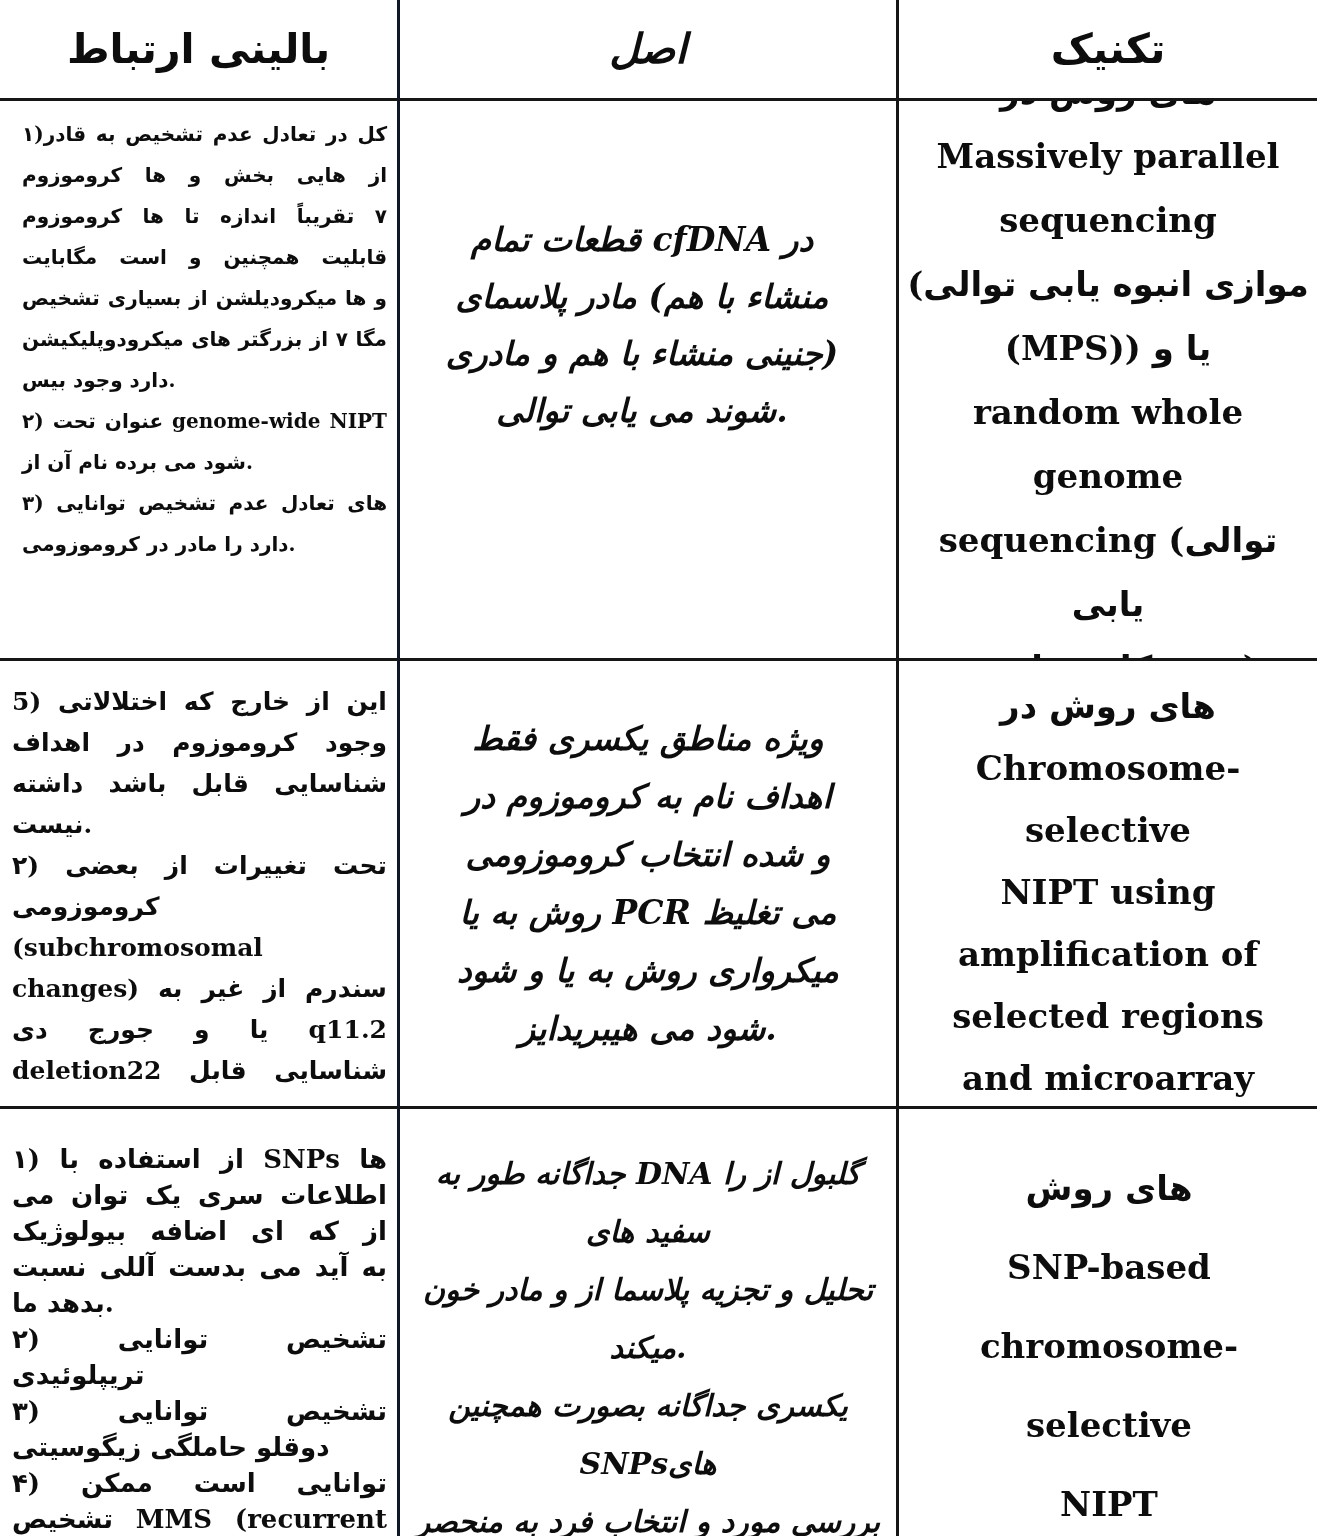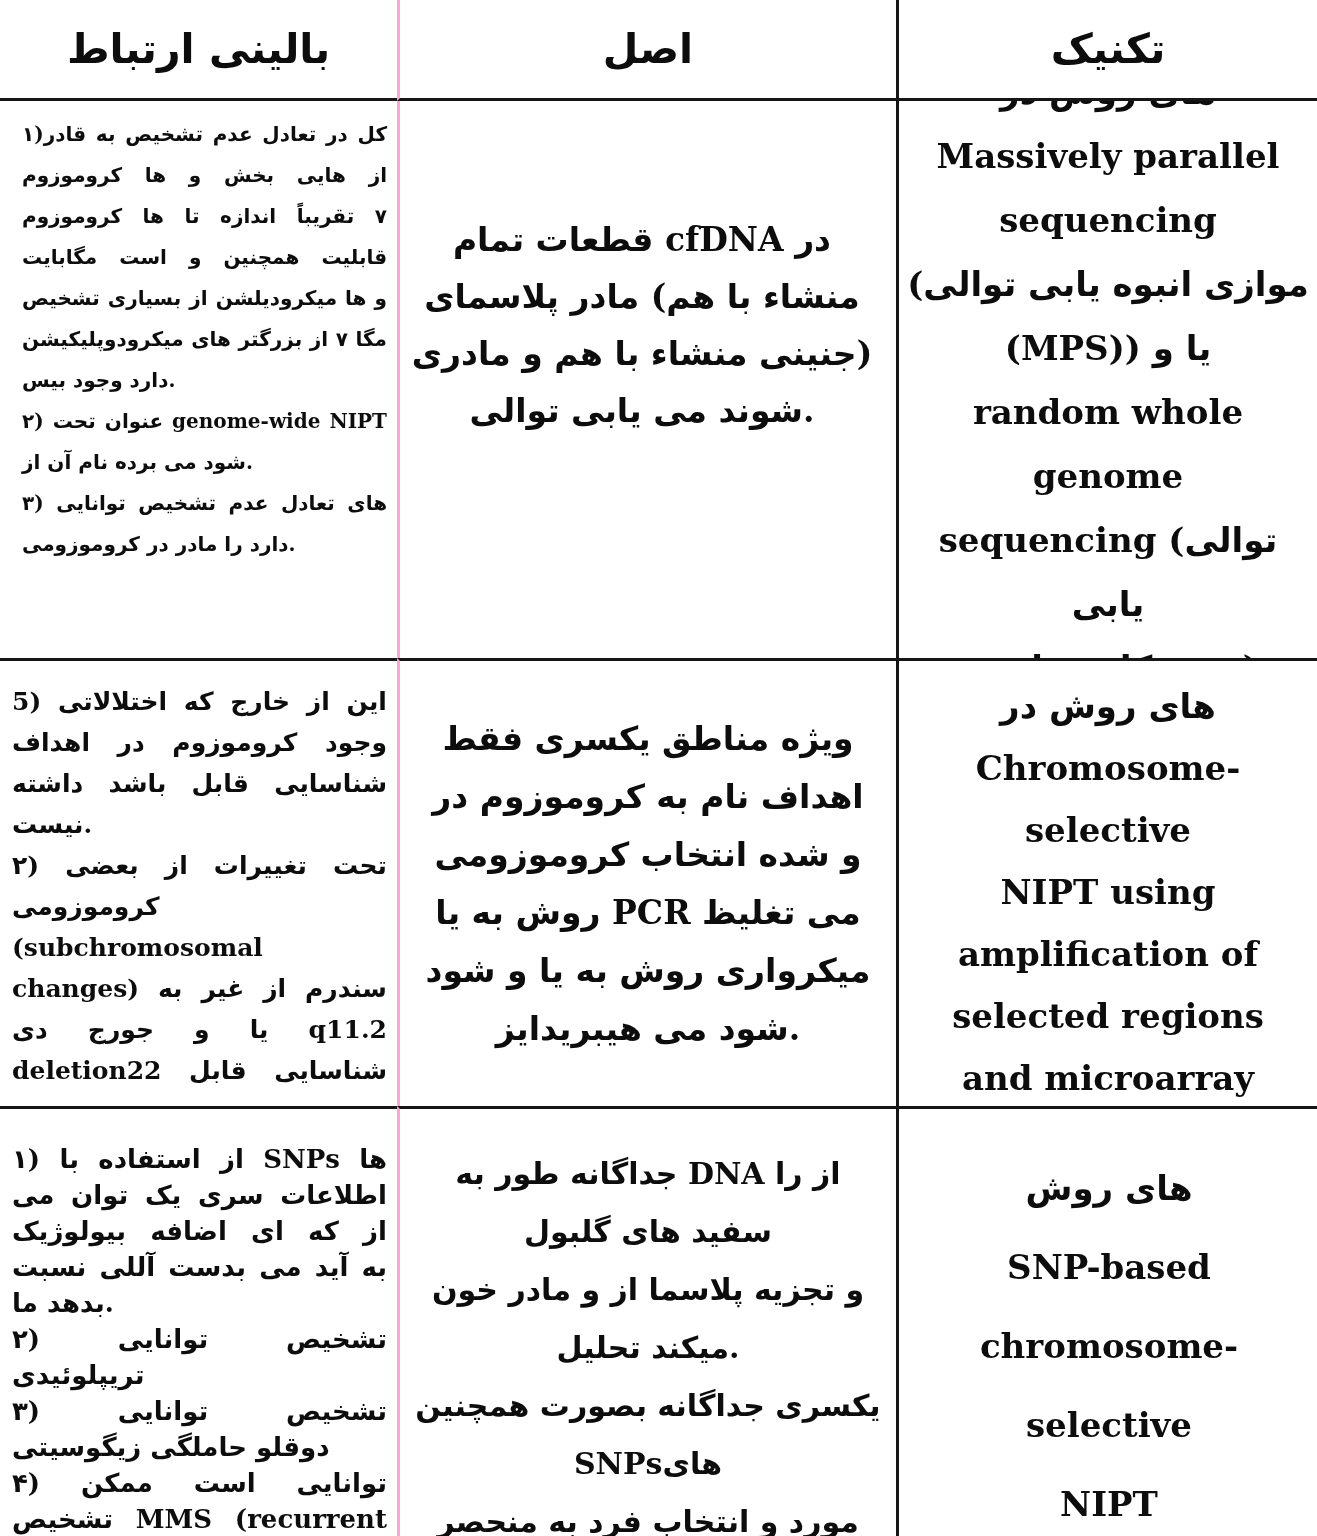--- a/index.html
+++ b/index.html
@@ -15,21 +15,21 @@
     display: grid;
     grid-template-columns: 397px 502px 418px;
     grid-template-rows: 101px 557px 448px 430px;
     box-sizing: border-box;
   }
   .cell {
     box-sizing: border-box;
     font-weight: 700;
     overflow: hidden;
   }
-  .col-mid { border-left: 3px solid #f9a8d4; border-right: 3px solid #161616; }
+  .col-mid { border-left: 3px solid #0f172a; border-right: 3px solid #161616; font-style: italic; }
   .hb  { border-bottom: 3px solid #161616; }
   .bt  { border-top: 3px solid #161616; }
 
   .hcell {
     display: flex; align-items: center; justify-content: center;
     font-size: 41px;
     font-family: "DejaVu Sans", "DejaVu Serif", sans-serif;
   }
   .multiline { white-space: pre-line; }
 

